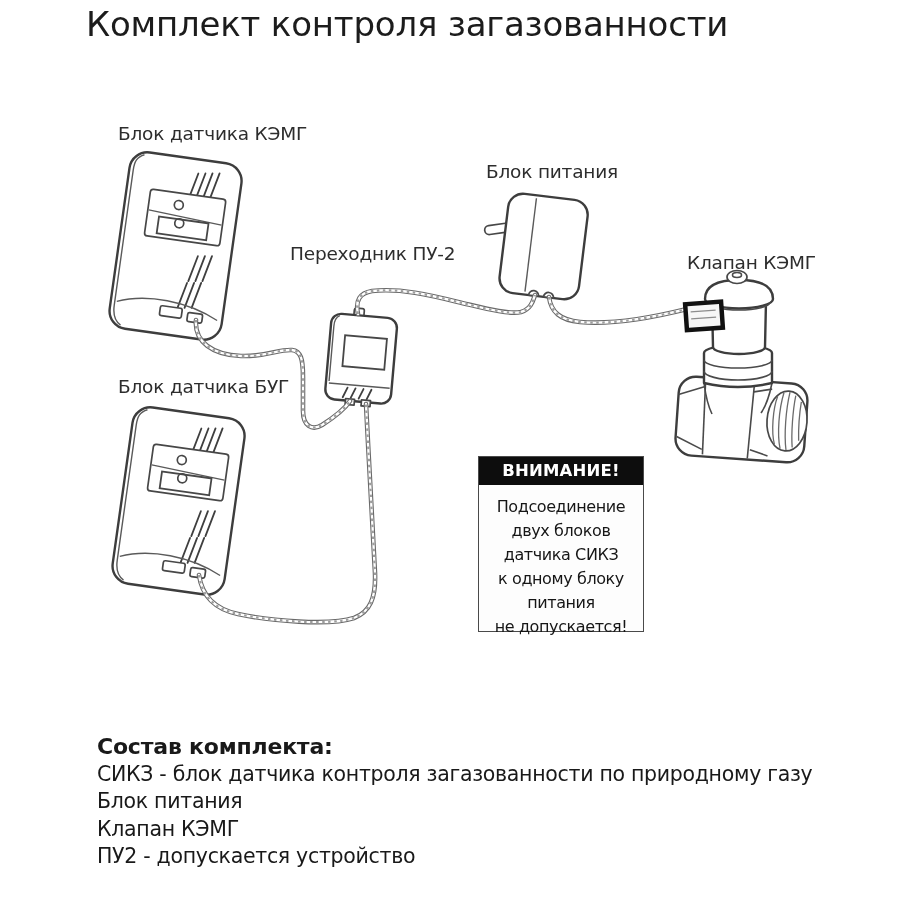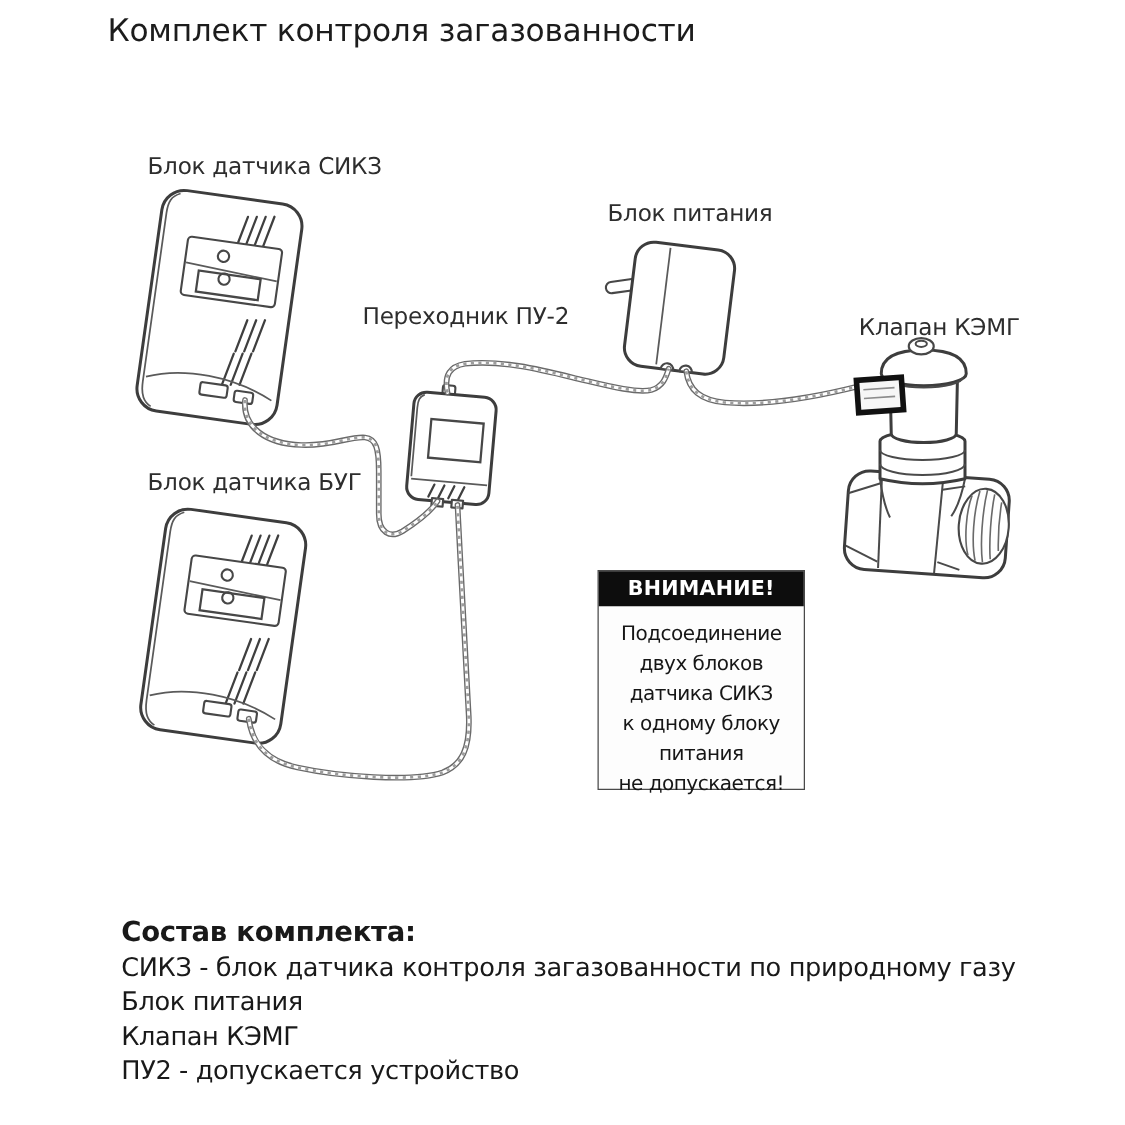--- a/index.html
+++ b/index.html
@@ -3,21 +3,21 @@
 <meta charset="utf-8">
 <style>
   html,body{margin:0;padding:0;background:#fff;}
   .page{
     position:relative;width:900px;height:900px;background:#ffffff;
     font-family:"DejaVu Sans","Liberation Sans",sans-serif;
     color:#1f1f1f;overflow:hidden;
   }
   .abs{position:absolute;}
   .title{
-    left:86px;top:6px;font-size:25px;line-height:37px;
+    left:86px;top:6px;font-size:34px;line-height:37px;
     color:#1c1c1c;white-space:nowrap;letter-spacing:-0.2px;
   }
   .title .sub{font-size:0.62em;vertical-align:-0.28em;}
   .dev-label{
     font-size:18.5px;color:#2d2d2d;white-space:nowrap;letter-spacing:-0.2px;
   }
   svg.canvas{position:absolute;left:0;top:0;}
   .outline{fill:#ffffff;stroke:#3d3d3d;stroke-width:2.4;stroke-linejoin:round;}
   .outline2{fill:#ffffff;stroke:#474747;stroke-width:1.7;stroke-linejoin:round;}
   .winrect{fill:none;stroke:#474747;stroke-width:1.8;}
@@ -159,21 +159,21 @@
       <path class="thin2" d="M 708,302 a 31,8 0 0 0 62,0"></path>
       <ellipse class="outline2" cx="737" cy="277" rx="10" ry="6.5"></ellipse>
       <ellipse class="thin2" cx="737" cy="275" rx="4.5" ry="2.5"></ellipse>
       <g transform="rotate(-4 703 316)">
         <rect x="686" y="303" width="36" height="26" fill="#f6f6f6" stroke="#111111" stroke-width="4.5"></rect>
         <path d="M 691,311 L 716,311 M 691,318 L 716,318" stroke="#8c8c8c" stroke-width="1.3" fill="none"></path>
       </g>
     </g>
   </svg>
 
-  <div class="abs dev-label" style="left:118px;top:123px;">Блок датчика СИКЗ</div>
+  <div class="abs dev-label" style="left:118px;top:123px;">Блок датчика КЭМГ</div>
   <div class="abs dev-label" style="left:486px;top:161px;">Блок питания</div>
   <div class="abs dev-label" style="left:290px;top:243px;">Переходник ПУ-2</div>
   <div class="abs dev-label" style="left:687px;top:252px;">Клапан КЭМГ</div>
   <div class="abs warning-box">
     <div class="warning-header">ВНИМАНИЕ!</div>
     <div class="warning-body">
       <div>Подсоединение</div>
       <div>двух блоков</div>
       <div>датчика СИКЗ</div>
       <div>к одному блоку</div>

